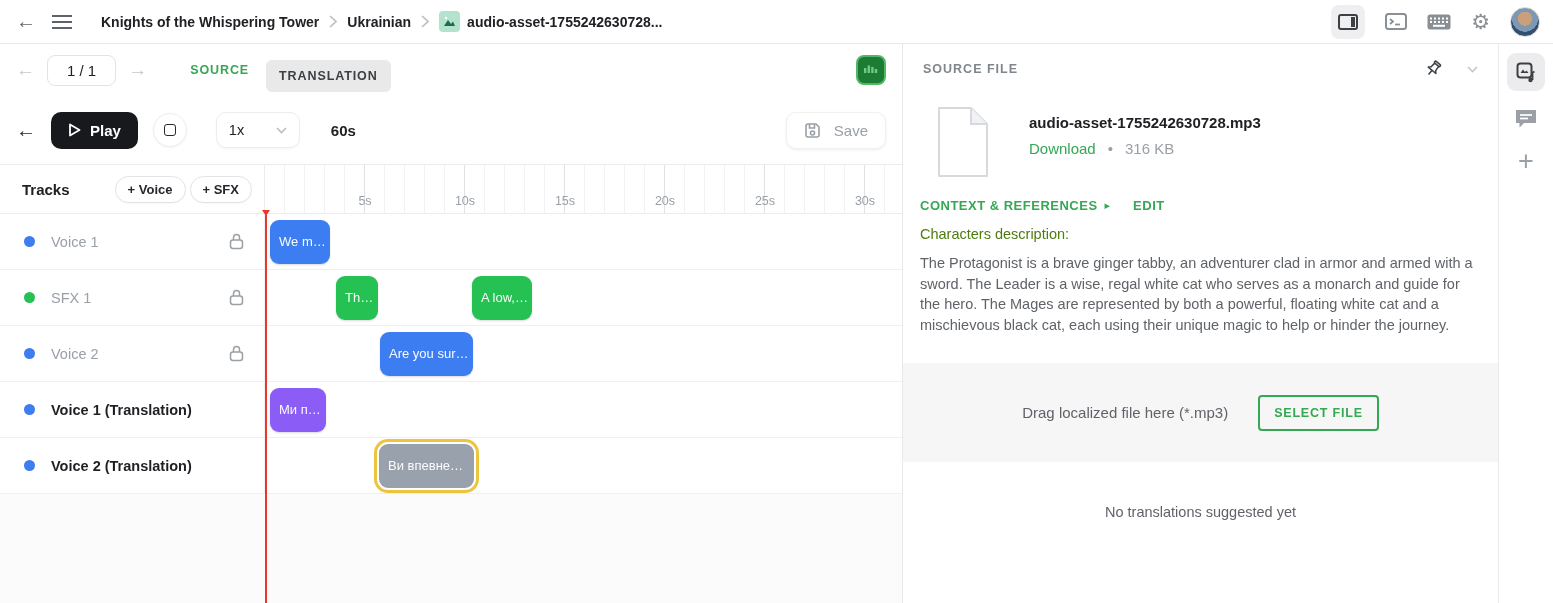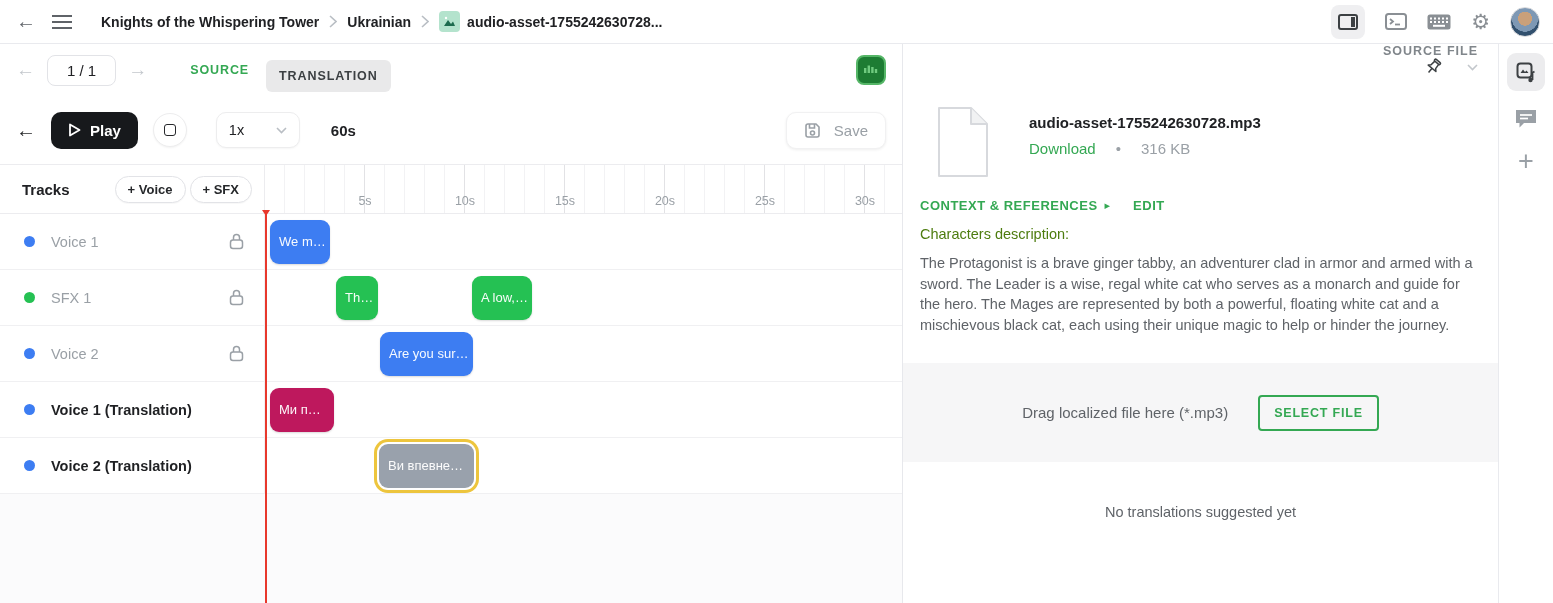--- a/index.html
+++ b/index.html
@@ -77,27 +77,27 @@
   .clip { position:absolute; top:50%; transform:translateY(-50%); height:44px; border-radius:9px; display:flex; align-items:center;
     padding:0 9px; color:rgba(255,255,255,.96); font-size:13px; white-space:nowrap; overflow:hidden; cursor:pointer;
     box-shadow:0 1px 2px rgba(0,0,0,.15); }
   .clip.selected { box-shadow:0 0 0 2px #ffffff, 0 0 0 5px #edc53d; }
   .tracks-footer { height:109px; background:#fbfbfc; }
 
   .playhead { position:absolute; left:265px; top:166px; bottom:0; width:2px; background:#e8382c; z-index:6; }
   .playhead::before { content:""; position:absolute; top:0; left:-3px; border-left:4px solid transparent; border-right:4px solid transparent; border-top:6px solid #e8382c; }
 
   
-  .rp-header { height:50px; display:flex; align-items:flex-end; padding:0 20px;flex-direction:column; }
+  .rp-header { height:50px; display:flex; align-items:center; padding:0 20px; }
   .rp-title { font-size:12.5px; font-weight:700; letter-spacing:1px; color:#80868b; }
   .rp-header-icons { margin-left:auto; display:flex; align-items:center; gap:24px; }
   .file-section { display:flex; padding:12px 20px 6px 32px; gap:38px; }
   .file-info { padding-top:8px; }
   .file-name { font-size:15px; font-weight:700; color:#202124; }
-  .file-meta { margin-top:9px; display:flex; align-items:center; gap:20px; font-size:15px; }
+  .file-meta { margin-top:9px; display:flex; align-items:center; gap:12px; font-size:15px; }
   .dl-link { color:#34a853; font-weight:500; cursor:pointer; }
   .meta-sep, .file-size { color:#9aa0a6; }
   .context-section { padding:14px 20px 0 17px; }
   .ctx-row { display:flex; align-items:center; gap:7px; }
   .ctx-heading { font-size:13px; font-weight:700; letter-spacing:.5px; color:#34a853; cursor:pointer; }
   .ctx-arrow { font-size:11px; color:#34a853; }
   .ctx-edit { font-size:13px; font-weight:700; letter-spacing:.5px; color:#34a853; margin-left:16px; cursor:pointer; }
   .ctx-sub { margin-top:13px; font-size:14.5px; color:#4d7c0f; }
   .ctx-body { margin-top:11px; font-size:14.5px; line-height:1.42; color:#5f6368; max-width:566px; }
   .upload-band { margin-top:28px; background:#f6f6f7; height:99px; display:flex; align-items:center; justify-content:center; gap:30px; }
@@ -300,21 +300,21 @@
           <div class="track-lane">
             <div class="clip" style="left: 115px; width: 93px; background: rgb(61, 125, 242);">Are you sur…</div>
           </div>
         </div>
         <div class="track-row">
           <div class="track-head">
             <span class="dot" style="background:#3d7df2"></span>
             <span class="tname strong">Voice 1 (Translation)</span>
           </div>
           <div class="track-lane">
-            <div class="clip" style="left: 5px; width: 64px; background: #be185d;">Ми п…</div>
+            <div class="clip" style="left: 5px; width: 56px; background: #8b5cf6;">Ми п…</div>
           </div>
         </div>
         <div class="track-row">
           <div class="track-head">
             <span class="dot" style="background:#3d7df2"></span>
             <span class="tname strong">Voice 2 (Translation)</span>
           </div>
           <div class="track-lane">
             <div class="clip selected" style="left: 114px; width: 95px; background: rgb(153, 161, 172);">Ви впевне…</div>
           </div>

